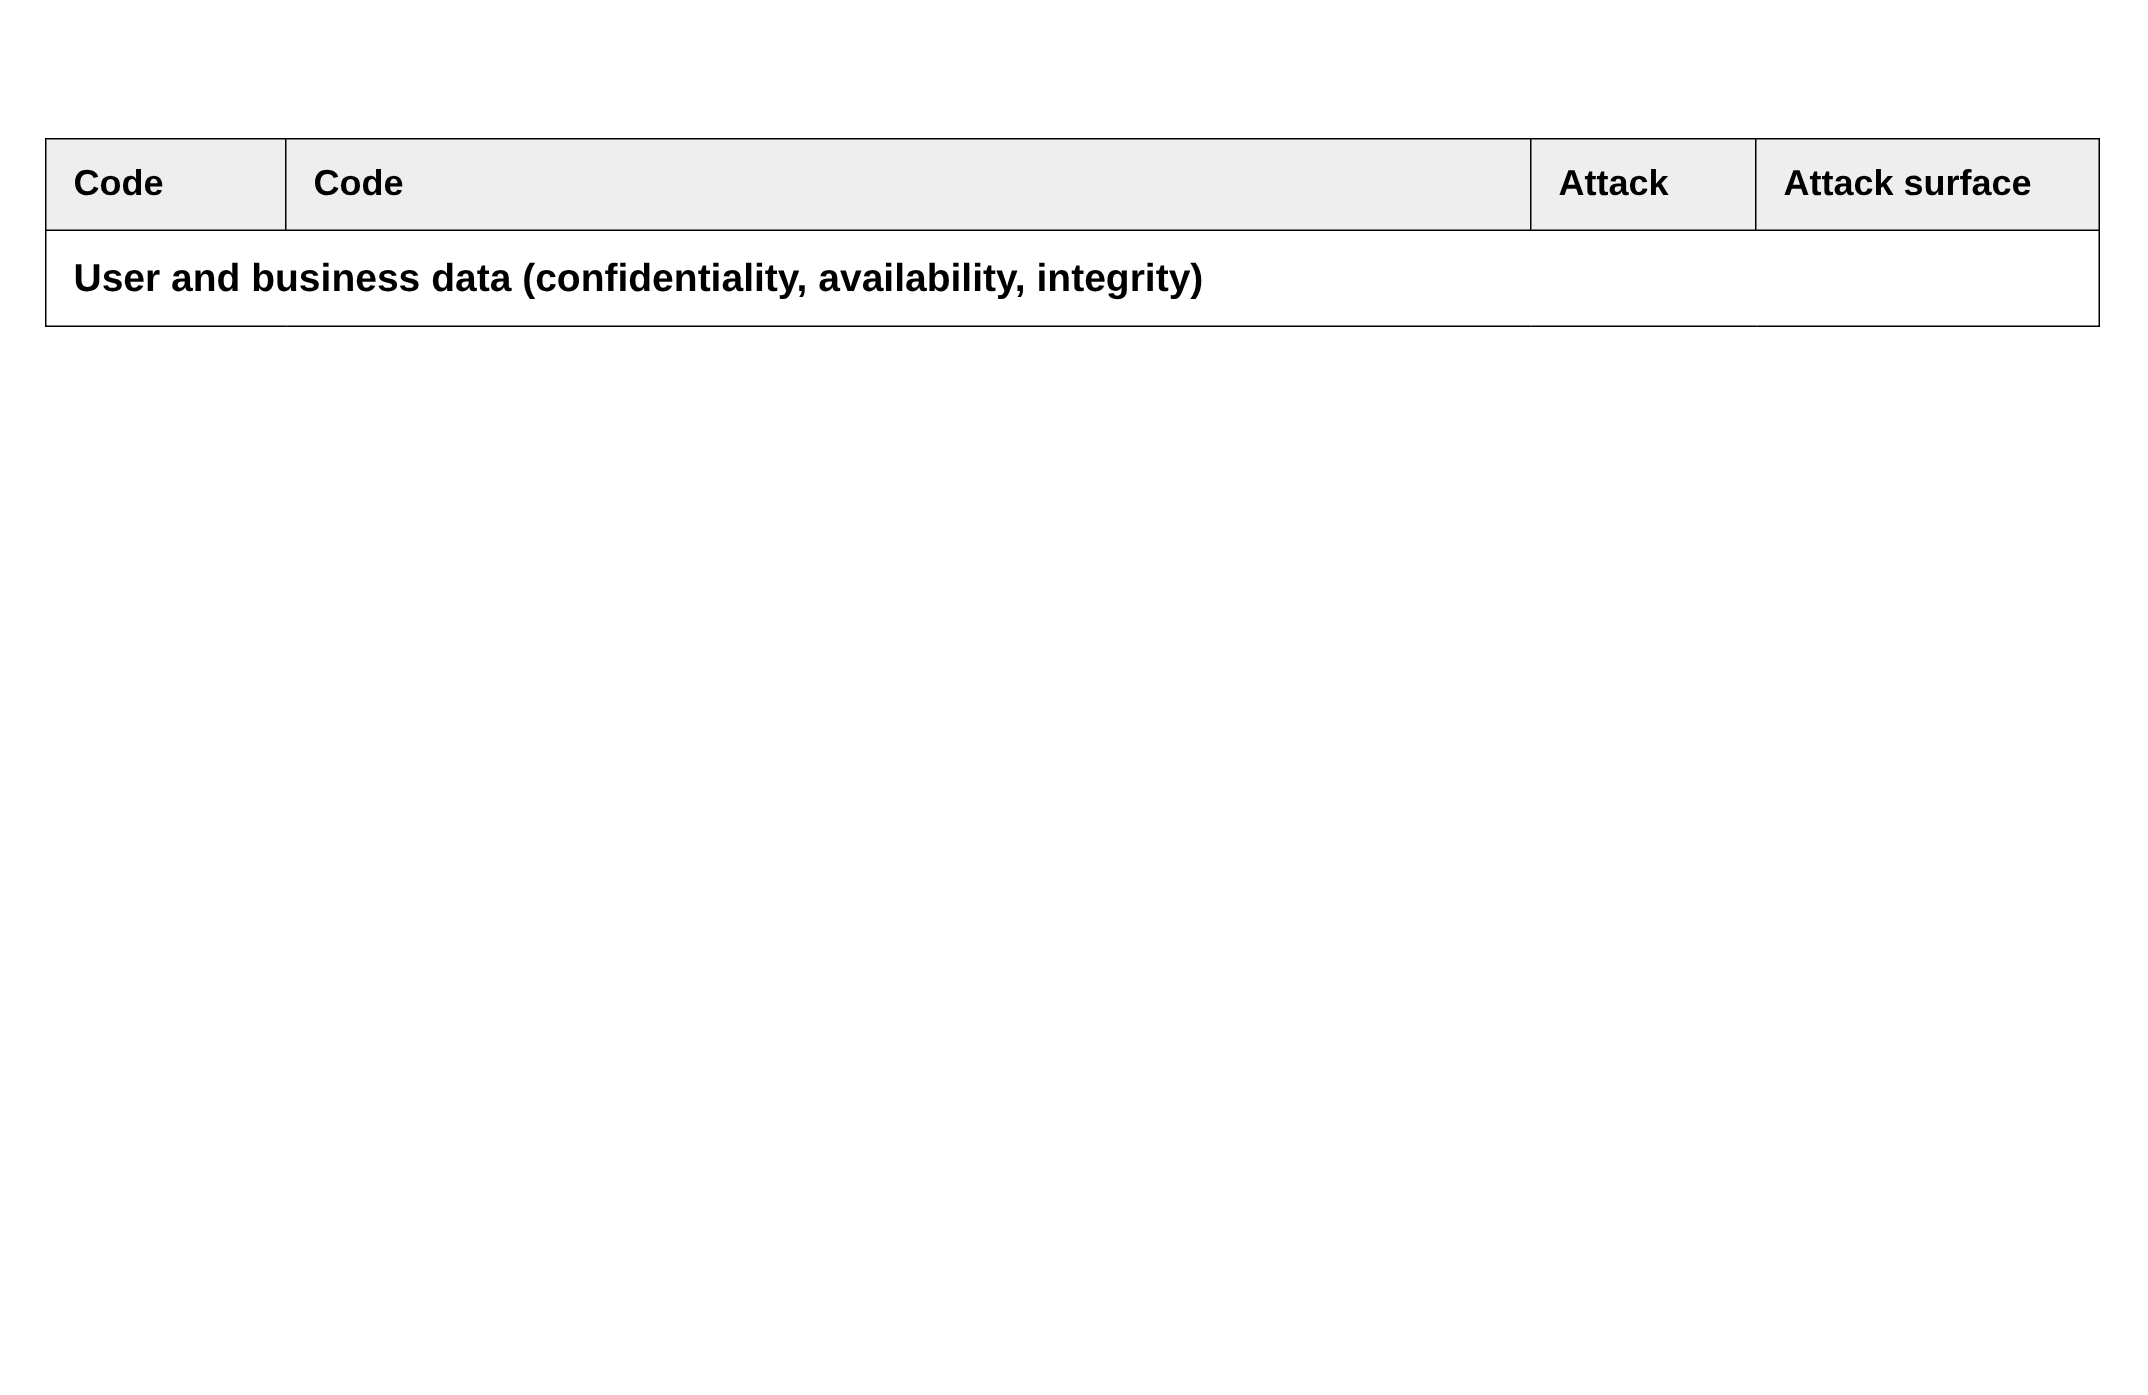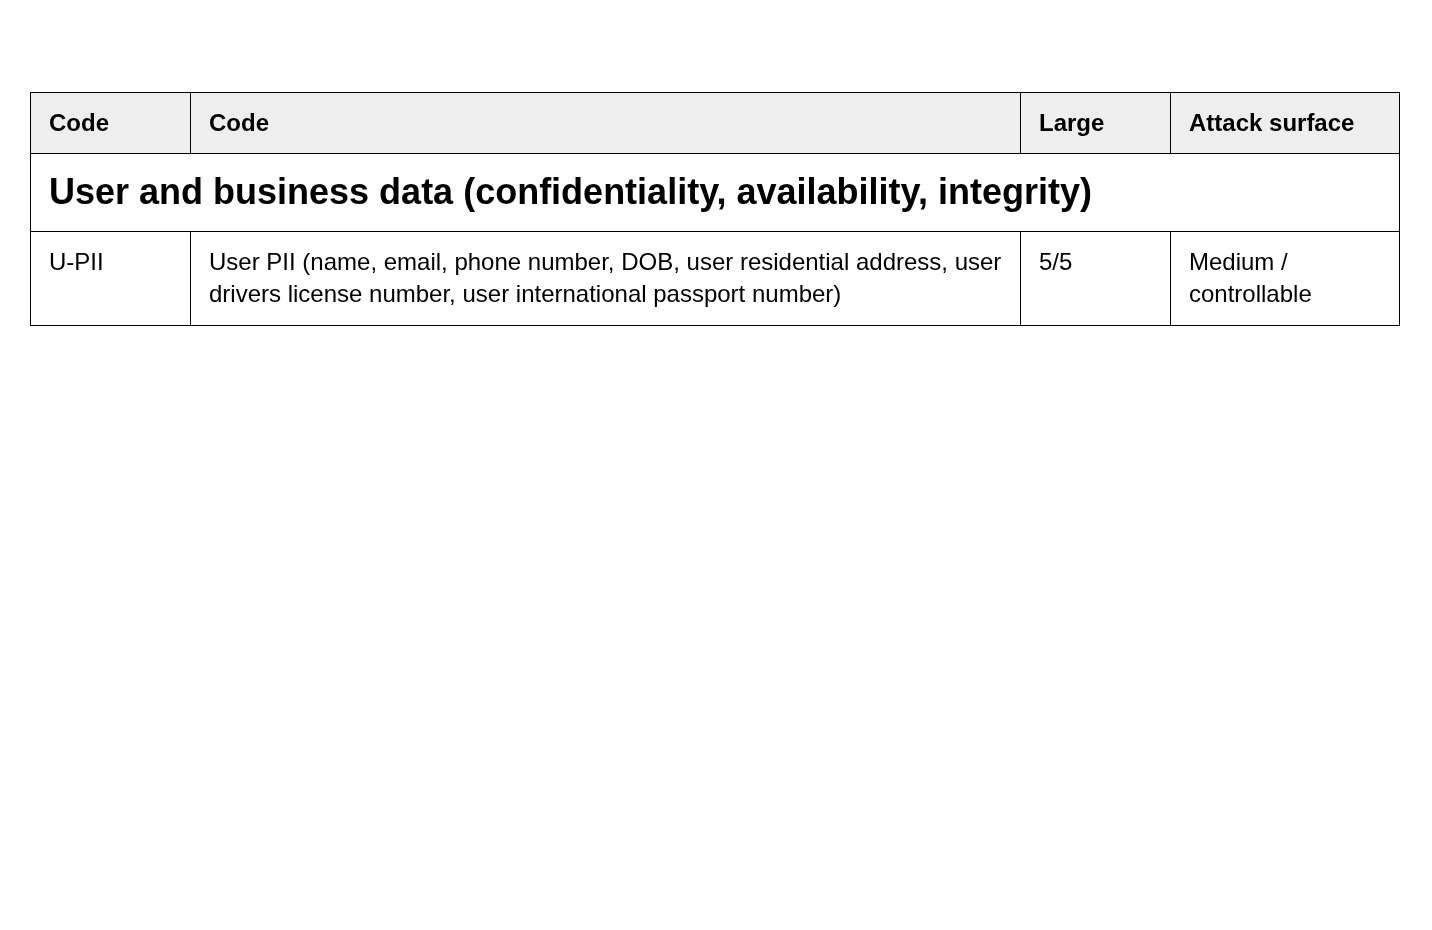--- a/index.html
+++ b/index.html
@@ -34,40 +34,34 @@
       width: 160px;
     }
     th.col-impact {
       width: 150px;
     }
     th.col-attack {
       width: 229px;
     }
     td.section-header {
       font-weight: bold;
-      font-size: 36px;
+      font-size: 26px;
       background: #ffffff;
     }
   </style>
 </head>
 <body>
 
 <table>
   <thead>
     <tr>
       <th class="col-code">Code</th>
       <th class="col-asset">Code</th>
-      <th class="col-impact">Large</th>
+      <th class="col-impact">Attack</th>
       <th class="col-attack">Attack surface</th>
     </tr>
   </thead>
   <tbody>
     <tr>
       <td class="section-header" colspan="4">User and business data (confidentiality, availability, integrity)</td>
     </tr>
-    <tr>
-      <td>U-PII</td>
-      <td>User PII (name, email, phone number, DOB, user residential address, user drivers license number, user international passport number)</td>
-      <td>5/5</td>
-      <td>Medium / controllable</td>
-    </tr>
   </tbody>
 </table>
 
 </body></html>

